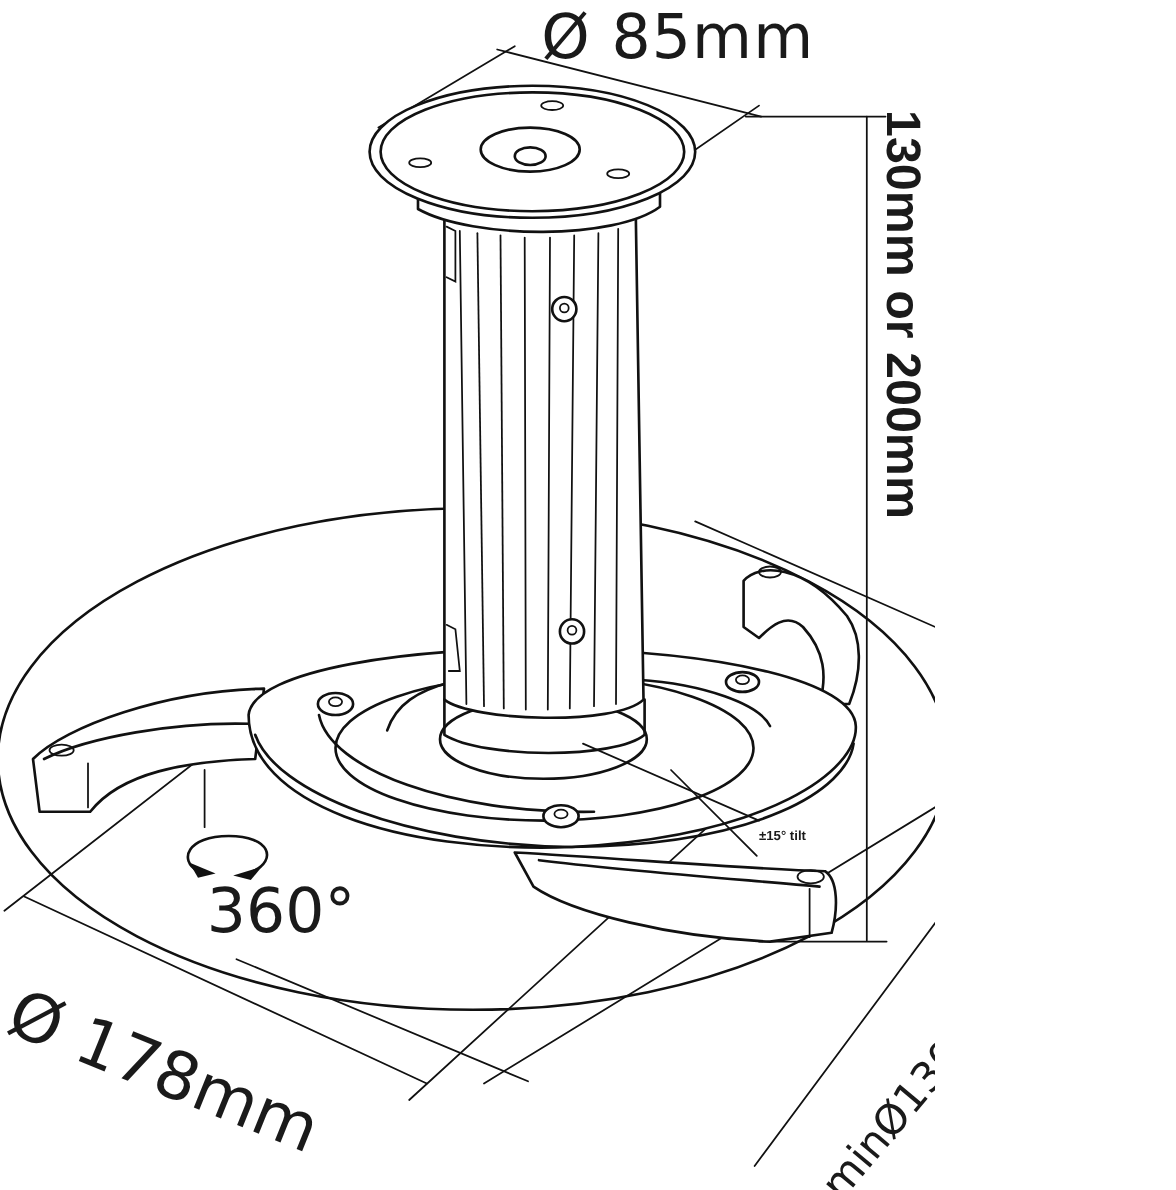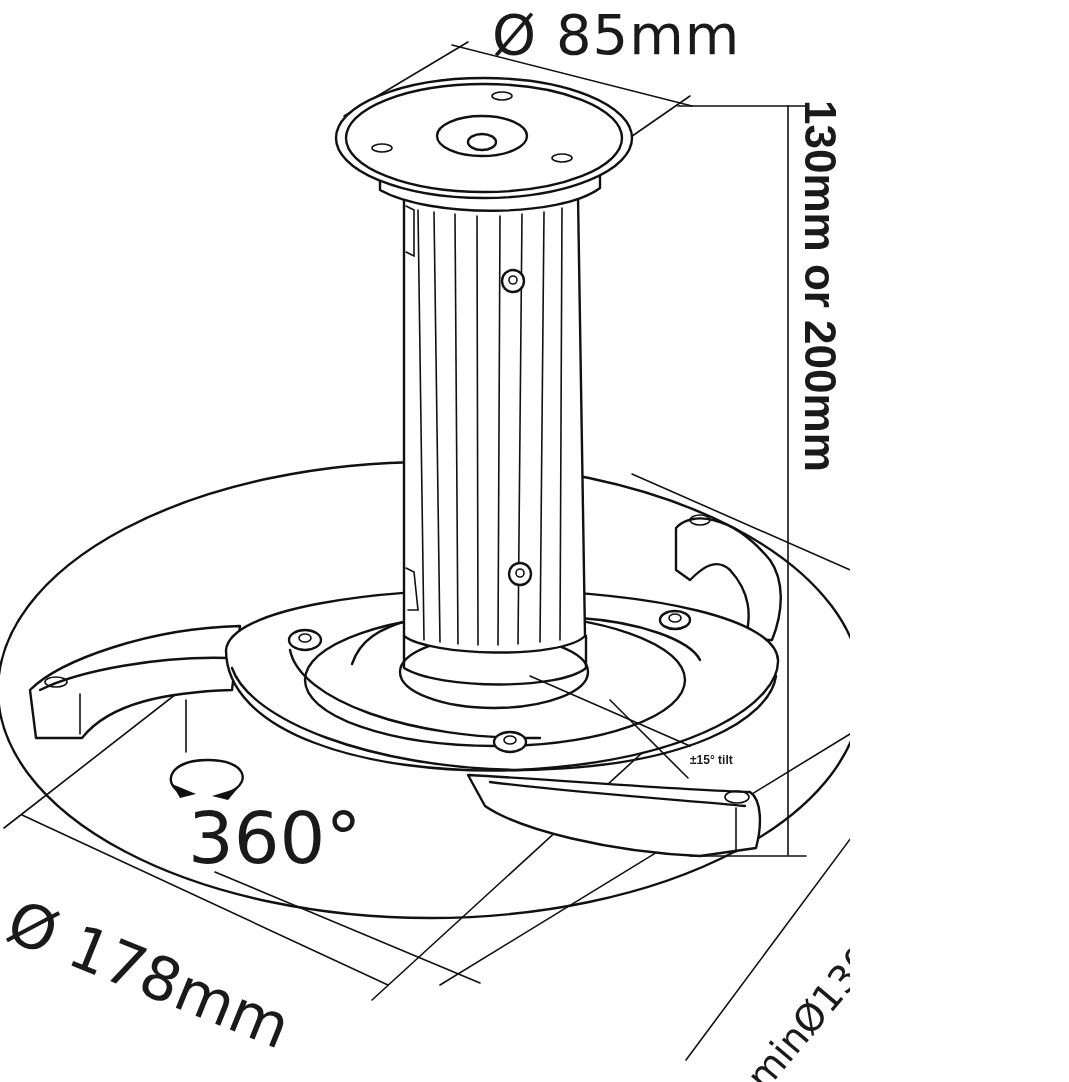--- a/index.html
+++ b/index.html
@@ -5,21 +5,21 @@
   html, body { margin: 0; padding: 0; background: #ffffff; }
   #stage { position: relative; width: 850px; height: 1082px; overflow: hidden; background: #ffffff; }
   svg { position: absolute; left: 0; top: 0; }
   .ln { fill: none; stroke: #111111; stroke-width: 2.4; stroke-linecap: round; stroke-linejoin: round; }
   .thin { fill: none; stroke: #111111; stroke-width: 1.6; stroke-linecap: round; }
   .fillw { fill: #ffffff; stroke: #111111; stroke-width: 2.4; stroke-linejoin: round; }
   .lbl { position: absolute; color: #1a1a1a; font-family: "DejaVu Sans", sans-serif; white-space: nowrap; transform-origin: 0 0; }
   .lbl-85 { left: 492px; top: 2px; font-size: 56px; letter-spacing: 1px; }
   .lbl-h { left: 845px; top: 100px; font-size: 44px; font-weight: bold; transform: rotate(90deg); font-family: "Liberation Sans", sans-serif; }
   .lbl-178 { left: 24px; top: 886px; font-size: 60px; transform: rotate(22deg); }
-  .lbl-360 { left: 188px; top: 796px; font-size: 72px; }
+  .lbl-360 { left: 188px; top: 796px; font-size: 56px; }
   .lbl-tilt { left: 690px; top: 753px; font-size: 12px; font-weight: bold; font-family: "Liberation Sans", sans-serif; }
   .lbl-range { left: 738px; top: 1070px; font-size: 38px; transform: rotate(-50deg); }
 </style>
 </head>
 <body>
 
 <div id="stage">
   <svg width="1069" height="1082" viewBox="0 0 1069 1082">
 
     <ellipse class="ln" cx="430" cy="690" rx="432" ry="228"></ellipse>

